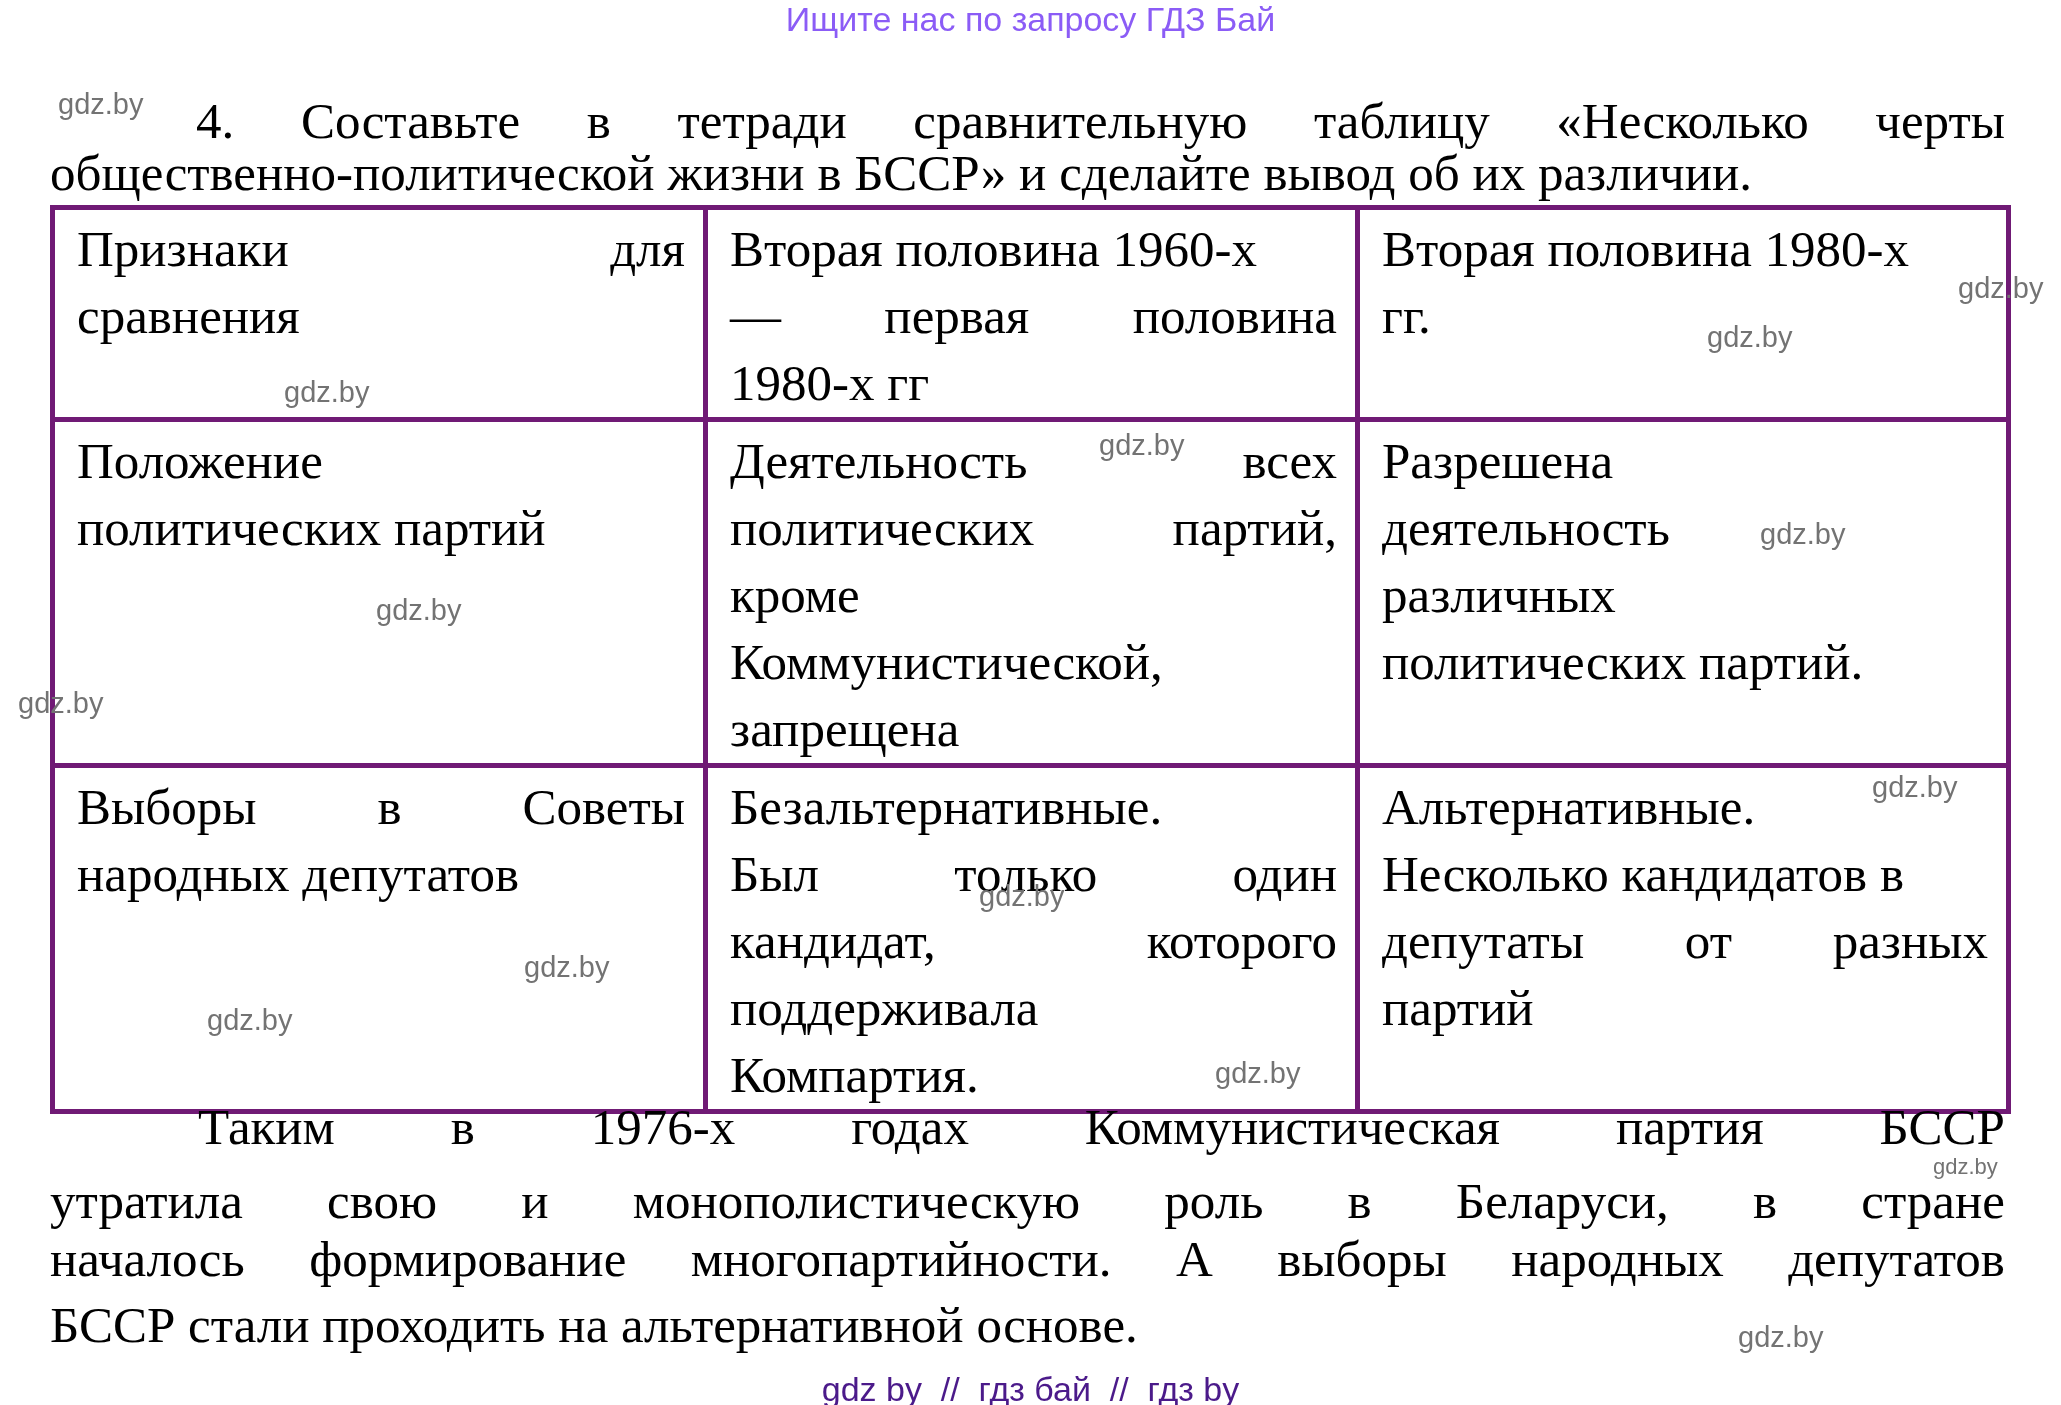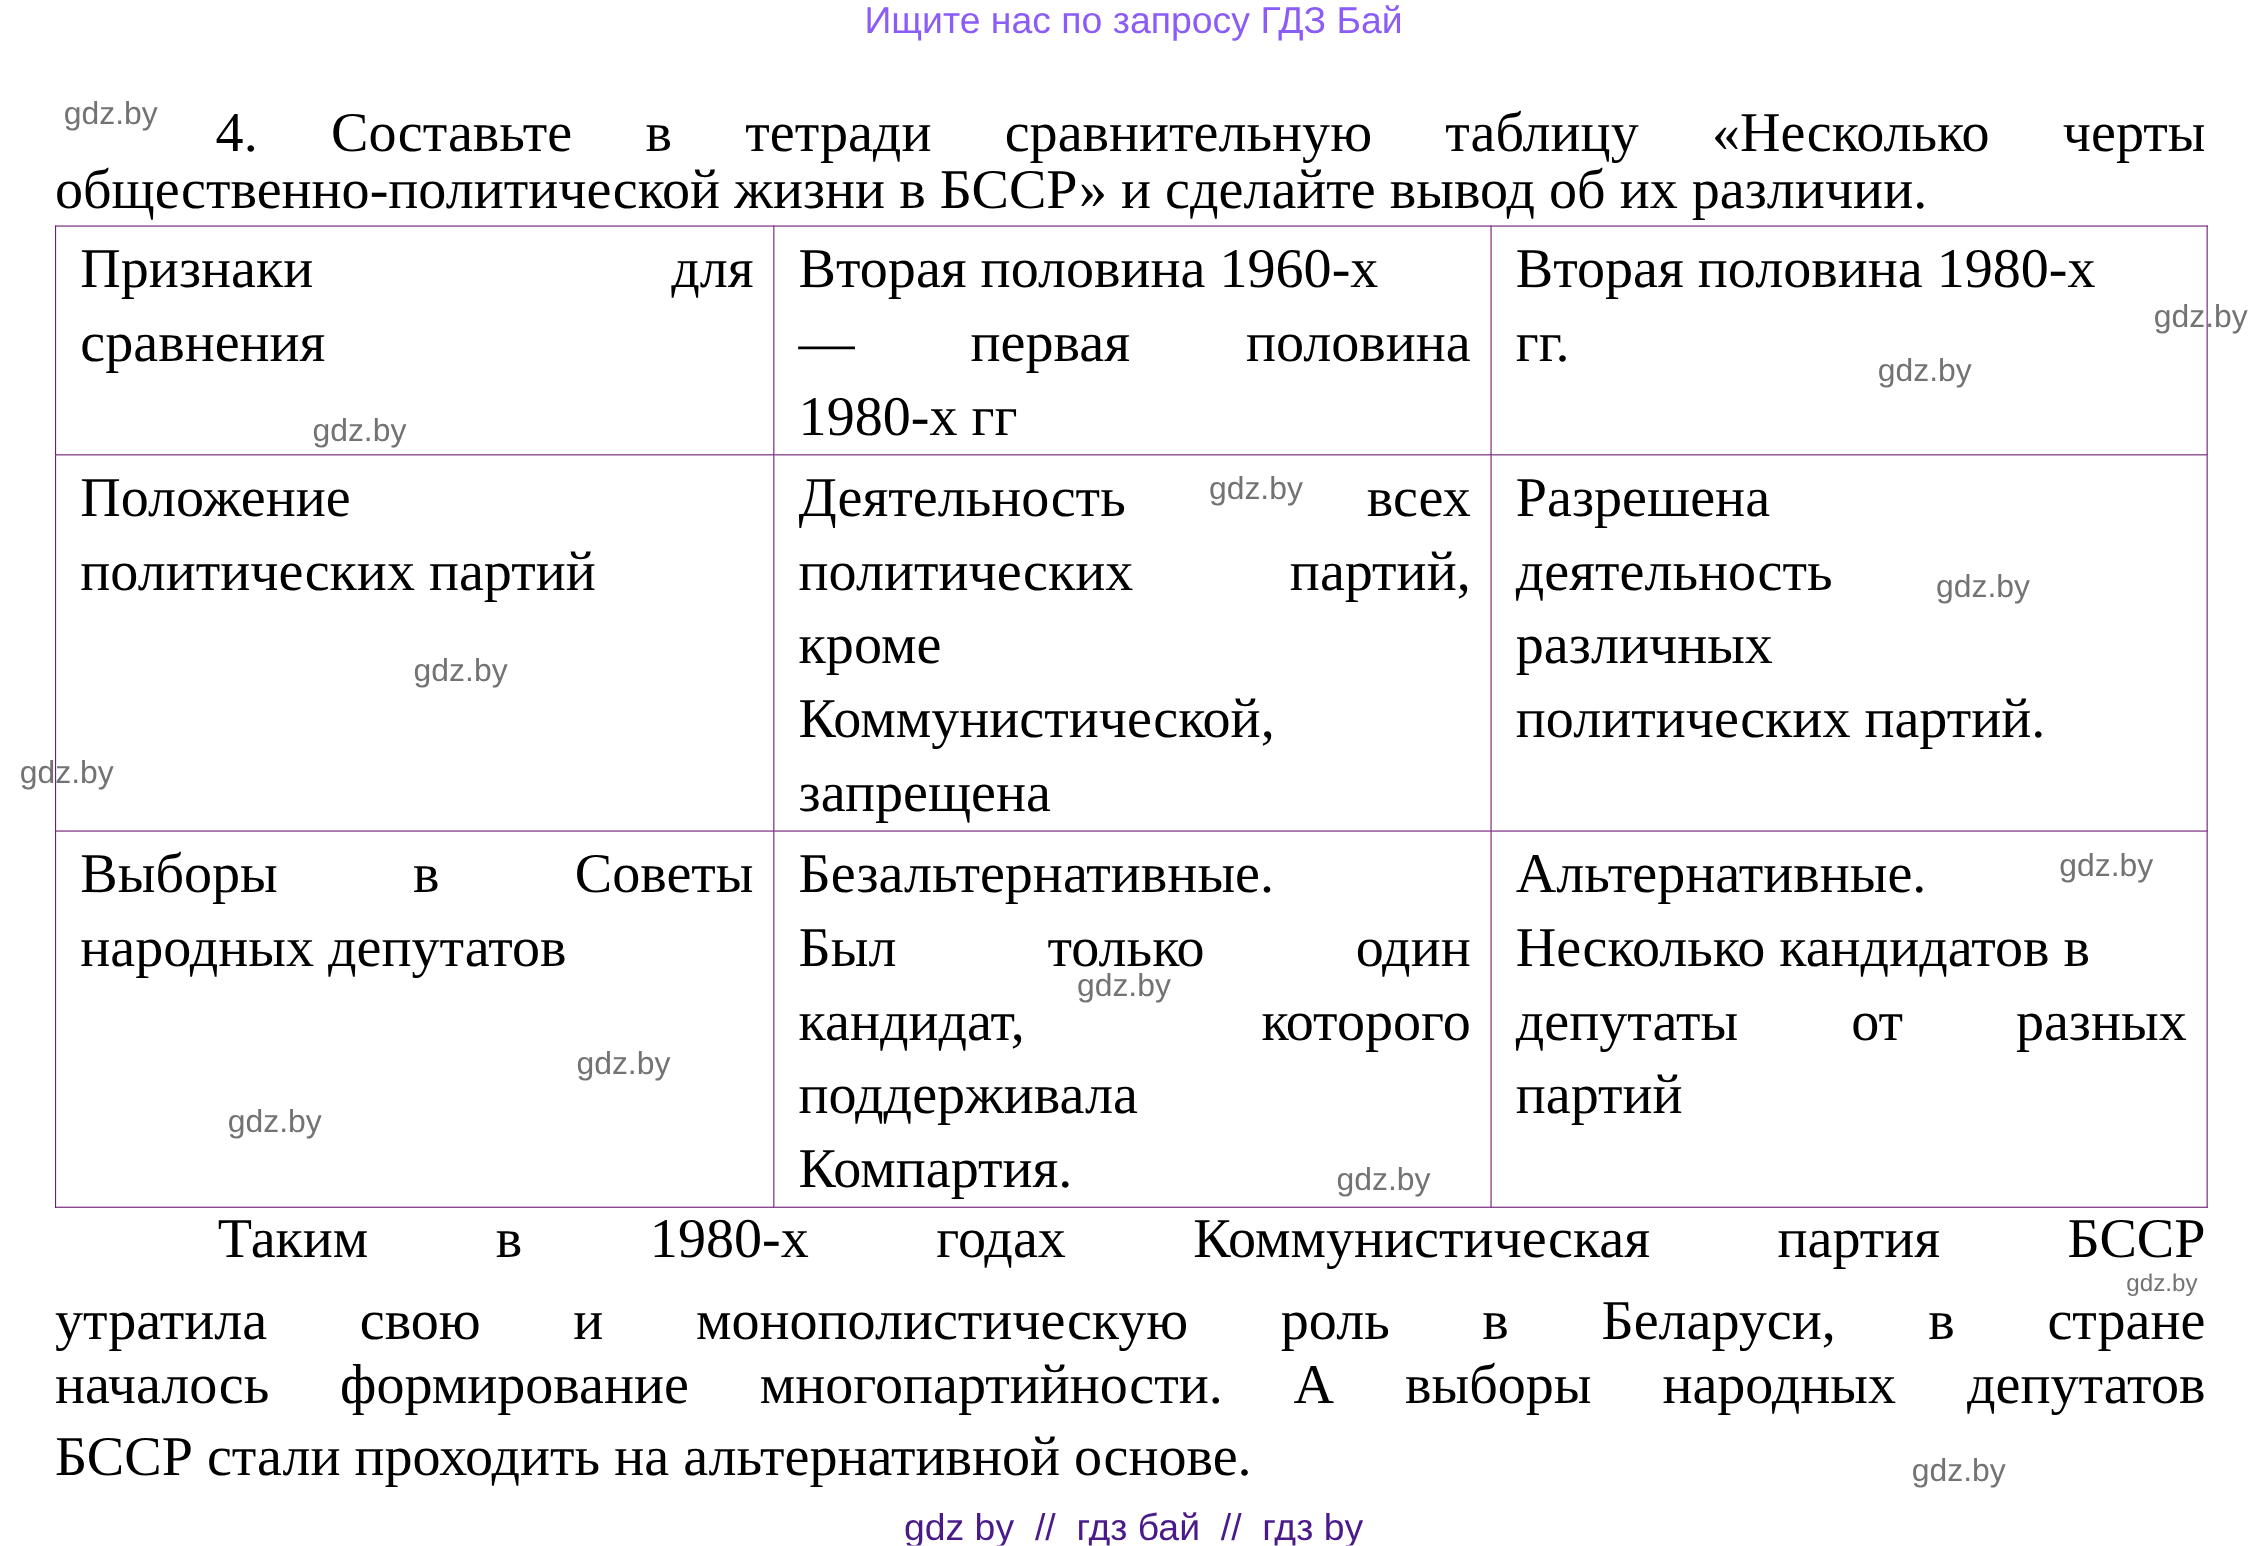--- a/index.html
+++ b/index.html
@@ -3,21 +3,21 @@
 <meta charset="utf-8">
 <style>
   html, body { margin:0; padding:0; background:#ffffff; }
   body { width:2061px; height:1405px; position:relative; overflow:hidden; }
   .serif { font-family: "Liberation Serif", "DejaVu Serif", serif; color:#000; }
   .sans { font-family: "Liberation Sans", "DejaVu Sans", sans-serif; }
   #site-banner { position:absolute; top:0; left:0; width:2061px; text-align:center; padding-left:0; font-size:34px; line-height:38px; color:#8b5cf6; }
   #site-banner span { position:relative; left:0; }
   .task-line { position:absolute; left:50px; width:1955px; font-size:51px; height:66px; display:flex; justify-content:space-between; }
   table.cmp { position:absolute; left:50px; top:205px; width:1956px; border-collapse:collapse; table-layout:fixed; }
-  table.cmp td { border:1px solid #701a75; vertical-align:top; padding:6px 18px 0 22px; font-size:51px; line-height:67px; text-align:justify; }
+  table.cmp td { border:5px solid #701a75; vertical-align:top; padding:6px 18px 0 22px; font-size:51px; line-height:67px; text-align:justify; }
   table.cmp col.c1 { width:653px; } table.cmp col.c2 { width:652px; } table.cmp col.c3 { width:651px; }
   tr.r1 td { height:195px; } tr.r2 td { height:328px; } tr.r3 td { height:333px; }
   .just-line { display:flex; justify-content:space-between; }
   .conclusion { position:absolute; left:50px; width:1955px; font-size:51px; }
   .cline { position:absolute; left:0; width:1955px; height:66px; display:flex; justify-content:space-between; white-space:nowrap;gap:12px; }
   .wm { position:absolute; font-size:29px; line-height:32px; color:#737373; font-family:"Liberation Sans","DejaVu Sans",sans-serif; }
   #footer-links { position:absolute; top:1370px; left:0; width:2061px; text-align:center; font-size:34px; color:#4b1a8a; font-family:"Liberation Sans","DejaVu Sans",sans-serif; }
 </style>
 </head>
 <body>
@@ -127,21 +127,21 @@
       <div><span>партий</span></div>
     </td>
   </tr>
 </tbody>
   </table>
 
 <div class="conclusion serif" style="top:1098px;height:260px;">
   <div class="cline" style="top:0;left:148px;width:1807px;">
     <span>Таким</span>
     <span>в</span>
-    <span>1980-х</span>
+    <span>1976-х</span>
     <span>годах</span>
     <span>Коммунистическая</span>
     <span>партия</span>
     <span>БССР</span>
   </div>
   <div class="cline" style="top:66px;align-items:flex-end;">
     <span>утратила</span>
     <span>свою</span>
     <span>и</span>
     <span>монополистическую</span>

